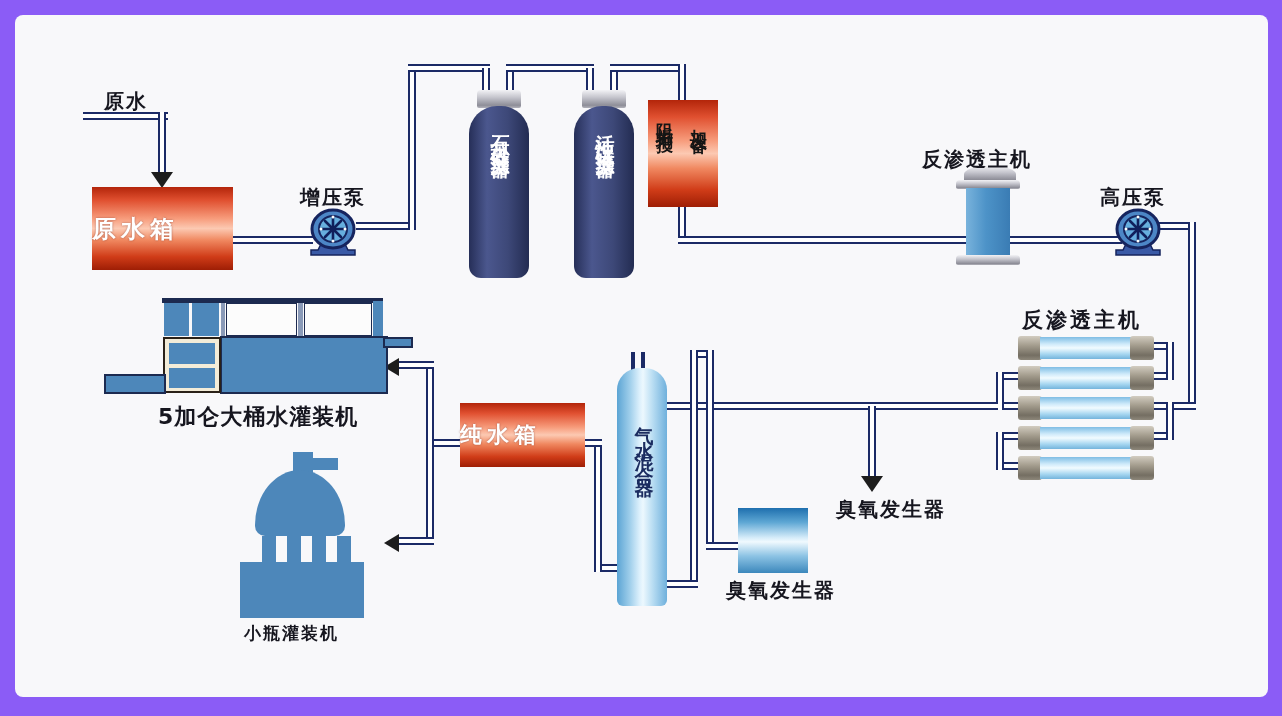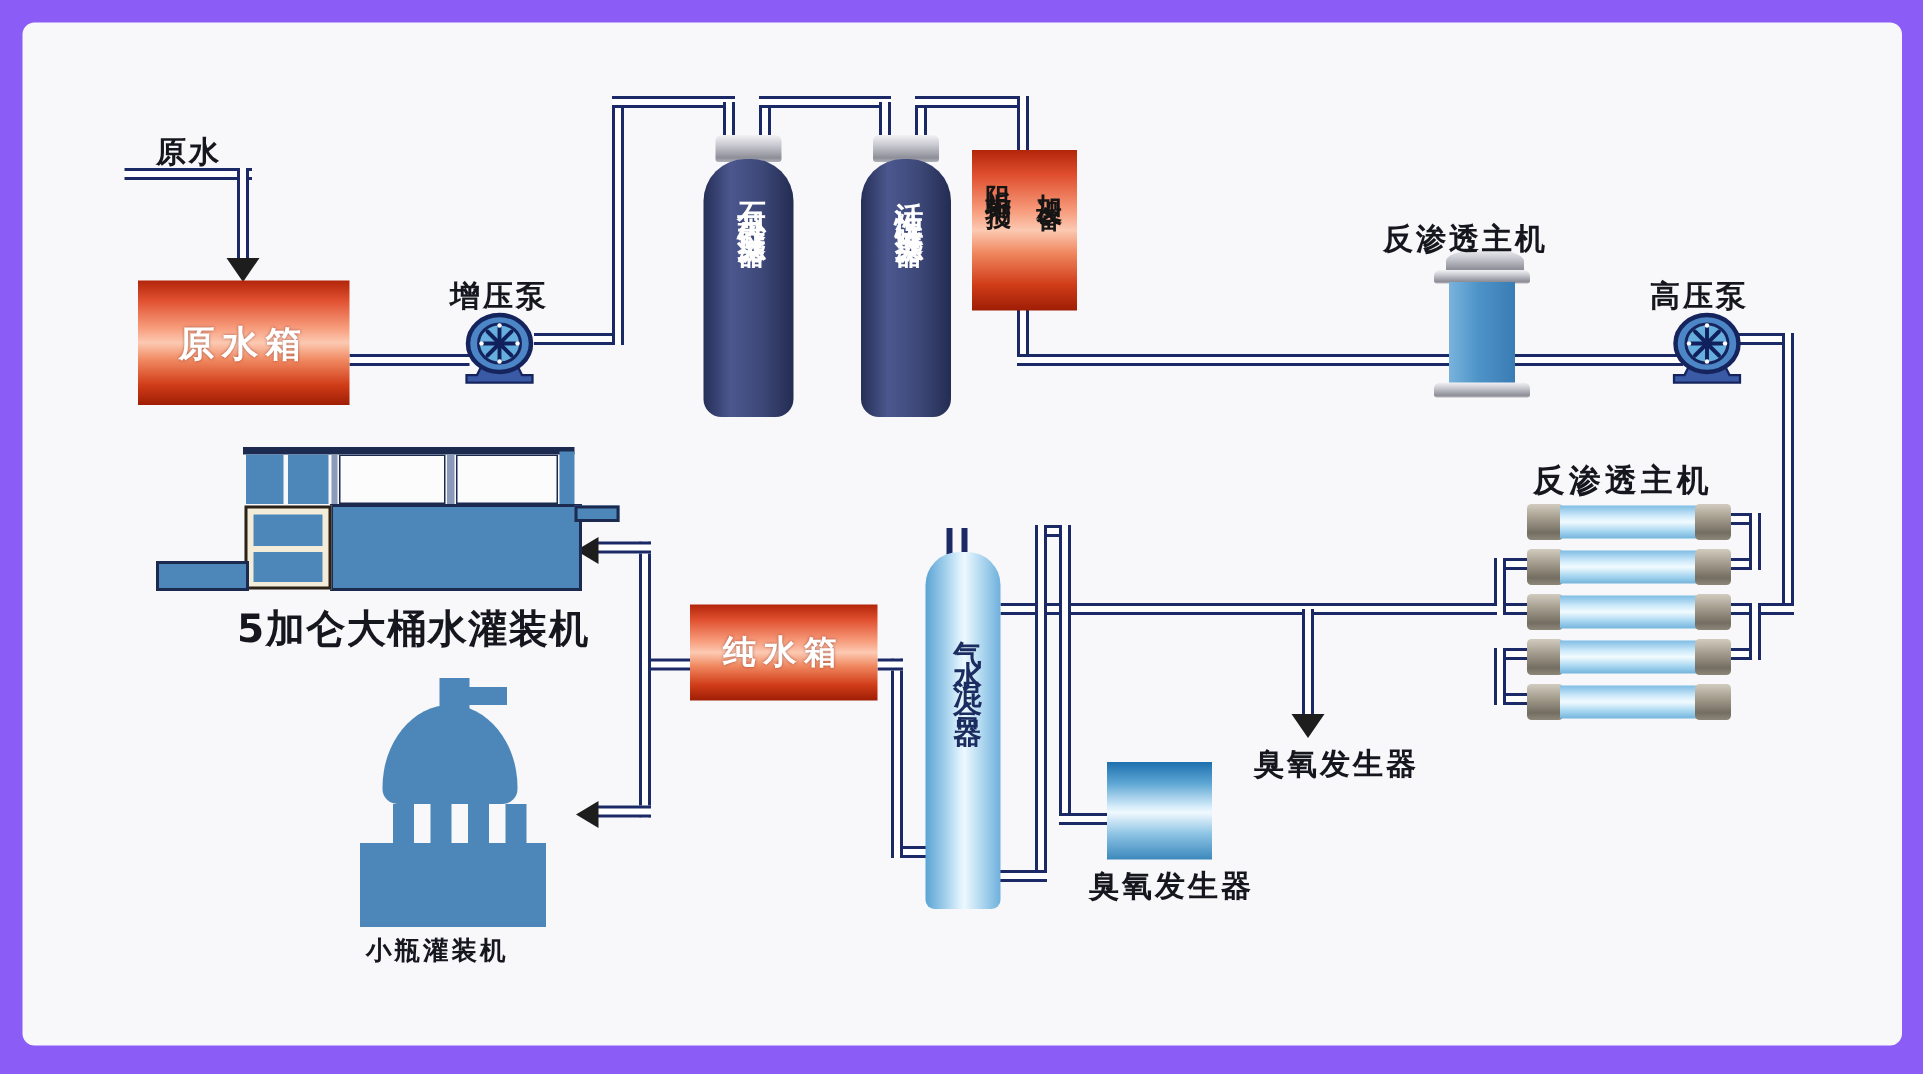--- a/index.html
+++ b/index.html
@@ -8,21 +8,21 @@
   .page{position:absolute;left:15px;top:15px;width:1253px;height:682px;background:#f8f8fa;border-radius:8px;}
   
   .ph{position:absolute;height:8px;border-top:2px solid #1b2a66;border-bottom:2px solid #1b2a66;background:#fff;box-sizing:border-box;z-index:1;}
   .pv{position:absolute;width:8px;border-left:2px solid #1b2a66;border-right:2px solid #1b2a66;background:#fff;box-sizing:border-box;z-index:1;}
   .arr-d{position:absolute;width:0;height:0;border-left:11px solid transparent;border-right:11px solid transparent;border-top:16px solid #1d1d1d;z-index:2;}
   .arr-l{position:absolute;width:0;height:0;border-top:9px solid transparent;border-bottom:9px solid transparent;border-right:15px solid #1d1d1d;z-index:2;}
   
   .lbl{position:absolute;color:#16161f;font-weight:bold;font-size:20px;letter-spacing:2px;white-space:nowrap;z-index:4;}
   .vtext{position:absolute;writing-mode:vertical-rl;text-orientation:upright;font-weight:bold;white-space:nowrap;z-index:4;}
   
-  .redtank{position:absolute;z-index:3;background:linear-gradient(180deg,#b3250a 0%,#e05030 16%,#f79c7c 38%,#fcc9b2 50%,#f08860 64%,#d03c18 84%,#9e1e05 100%);display:flex;align-items:center;justify-content:center;}
+  .redtank{position:absolute;z-index:3;background:linear-gradient(180deg,#b3250a 0%,#e05030 16%,#f79c7c 38%,#fcc9b2 50%,#f08860 64%,#d03c18 84%,#9e1e05 100%);display:flex;align-items:center;}
   .redtank span{color:#fff;font-weight:bold;letter-spacing:5px;text-shadow:0 0 2px rgba(90,10,0,.5);}
   .navytank{position:absolute;z-index:3;background:linear-gradient(90deg,#262f58 0%,#4b578e 30%,#3d4878 65%,#232c52 100%);border-radius:28px 28px 12px 12px;}
   .silvercap{position:absolute;z-index:3;background:linear-gradient(180deg,#f2f2f5 0%,#c6c6ce 40%,#8e8e98 85%,#b2b2ba 100%);border-radius:4px 4px 2px 2px;}
   .bluebody{position:absolute;z-index:3;background:linear-gradient(90deg,#79b3dc 0%,#4d93c8 45%,#3a7cb4 100%);}
   .rotube-cap{position:absolute;z-index:3;background:linear-gradient(180deg,#d2ccc0 0%,#a39c8d 40%,#746e62 80%,#8d877a 100%);border-radius:3px;}
   .rotube-body{position:absolute;z-index:3;background:linear-gradient(180deg,#7fbde4 0%,#cfeafa 32%,#f2fbff 50%,#a6d6f0 78%,#74b4dc 100%);}
   .machine{position:absolute;z-index:3;background:#4d87ba;}
   .outlined{border:2px solid #1c2a50;box-sizing:border-box;}
   .watermark{position:absolute;z-index:6;font-weight:bold;font-size:40px;letter-spacing:1px;color:#fff;white-space:nowrap;
     text-shadow:-2px -2px 0 #1a1a1a,2px -2px 0 #1a1a1a,-2px 2px 0 #1a1a1a,2px 2px 0 #1a1a1a,3px 4px 3px rgba(0,0,0,.45);}
@@ -88,21 +88,21 @@
   <div class="ph" style="left:398px;top:537px;width:36px;"></div>
   <div class="arr-l" style="left:384px;top:534px;"></div>
 
   <div class="lbl" style="left:104px;top:88px;">原水</div>
   <div class="lbl" style="left:300px;top:184px;">增压泵</div>
   <div class="lbl" style="left:922px;top:146px;">反渗透主机</div>
   <div class="lbl" style="left:1100px;top:184px;">高压泵</div>
   <div class="lbl" style="left:1022px;top:306px;font-size:21px;letter-spacing:3px;">反渗透主机</div>
   <div class="lbl" style="left:836px;top:496px;">臭氧发生器</div>
   <div class="lbl" style="left:726px;top:577px;">臭氧发生器</div>
-  <div class="lbl" style="left:158px;top:402px;font-size:26px;letter-spacing:1px;">5加仑大桶水灌装机</div>
+  <div class="lbl" style="left:158px;top:402px;font-size:22px;letter-spacing:1px;">5加仑大桶水灌装机</div>
   <div class="lbl" style="left:244px;top:622px;font-size:17px;">小瓶灌装机</div>
 
   <div class="redtank" style="left:92px;top:187px;width:141px;height:83px;">
     <span style="font-size:24px;">原水箱</span>
   </div>
 
   <div style="position:absolute;left:306px;top:208px;z-index:3;">
     <svg width="54" height="50" viewBox="0 0 54 50">
       <path d="M5 47 h44 v-5 h-7 l-4-8 h-22 l-4 8 h-7 z" fill="#3a5aa6" stroke="#16245e" stroke-width="1.5"></path>
       <ellipse cx="27" cy="21" rx="21" ry="19" fill="#4c86c6" stroke="#16245e" stroke-width="3"></ellipse>

